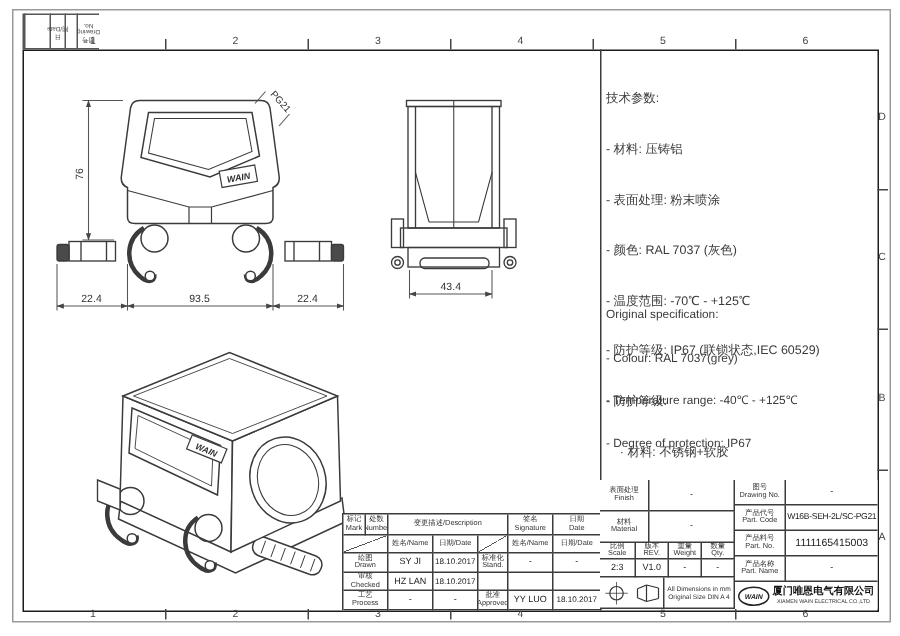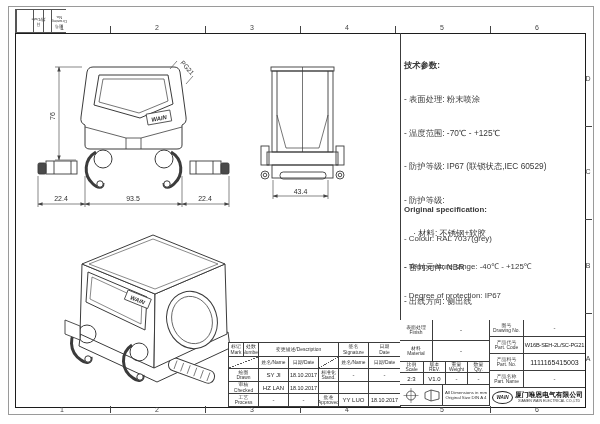--- a/index.html
+++ b/index.html
@@ -13,21 +13,21 @@
   .tick{background:#444;}
   
   #corner-block{left:15px;top:9px;height:24px;display:flex;border-left:1px solid #555;}
   #corner-block .cb{border-right:1px solid #555;border-top:1px solid #555;border-bottom:1px solid #555;
      font-size:4.2px;line-height:4.6px;color:#444;display:flex;align-items:center;justify-content:center;
      transform:rotate(180deg);white-space:pre-line;text-align:center;}
   
   .spec{left:404px;width:182px;color:#3a3a3a;white-space:pre;}
   #specs-cn{top:38px;font-size:8.3px;line-height:11.2px;}
   #specs-en{top:186px;font-size:7.9px;line-height:9.5px;}
-  .spec .t{font-weight:bold;}
+  .spec .t{font-weight:normal;}
   
   .tb-cell{box-sizing:border-box;border-right:1px solid #3c3c3c;border-bottom:1px solid #3c3c3c;
      display:flex;align-items:center;justify-content:center;text-align:center;overflow:hidden;}
   .lbl{font-size:4.9px;line-height:5.4px;color:#333;white-space:pre-line;}
   .val{font-size:6px;color:#222;}
   .diag{background-image:linear-gradient(to bottom right,transparent 48.5%,#555 48.5%,#555 51.5%,transparent 51.5%);}
   #tb-left{left:228px;top:342px;width:172px;height:64px;display:grid;
      grid-template-columns:15px 15px 30px 30px 20px 30px 32px;
      grid-template-rows:14px 12px 13px 12px 13px;
      border-top:1px solid #3c3c3c;border-left:1px solid #3c3c3c;background:#fff;}
@@ -212,21 +212,23 @@
       <circle cx="33" cy="137" r="3.2" fill="#fff" stroke-width="1"></circle>
       <circle cx="84" cy="130" r="9" stroke-width="1"></circle>
       <path d="M77,123 C65,131 66,148 78,156 C83,160 89,159 88,153" stroke-width="3"></path>
       <circle cx="85" cy="155" r="3.2" fill="#fff" stroke-width="1"></circle>
       <path d="M10,98 L25,104 L25,118 L10,112 Z" stroke-width="0.9" fill="#fff"></path>
     </g>
   </svg>
 
   <div class="abs spec" id="specs-cn">
     <div class="t">技术参数:</div>
+    <div>- 材料: 压铸铝</div>
     <div>- 表面处理: 粉末喷涂</div>
+    <div>- 颜色: RAL 7037 (灰色)</div>
     <div>- 温度范围: -70℃ - +125℃</div>
     <div>- 防护等级: IP67 (联锁状态,IEC 60529)</div>
     <div>- 防护等级:</div>
     <div>    · 材料: 不锈钢+软胶</div>
     <div>- 密封元件: NBR</div>
     <div>- 出线方向: 侧出线</div>
     
     
   </div>
 

